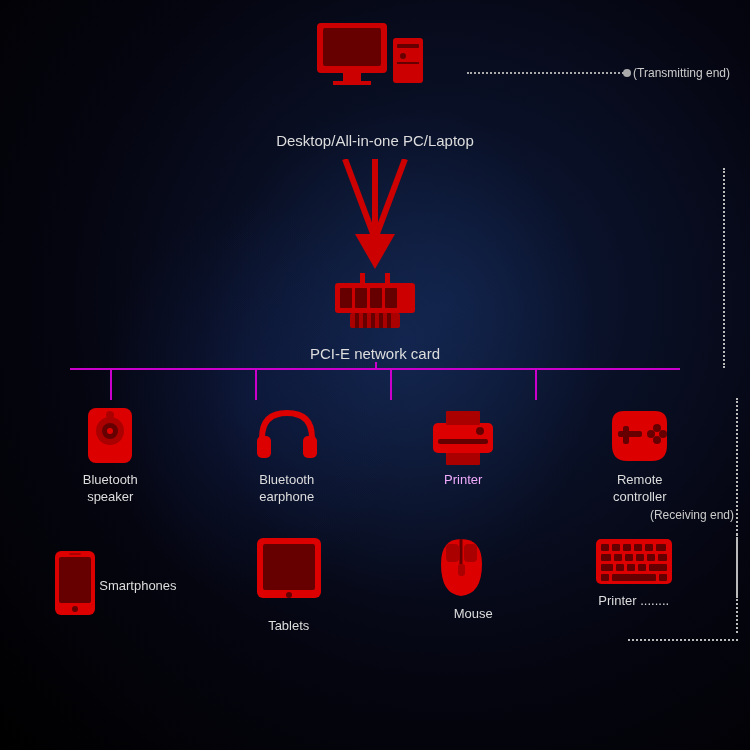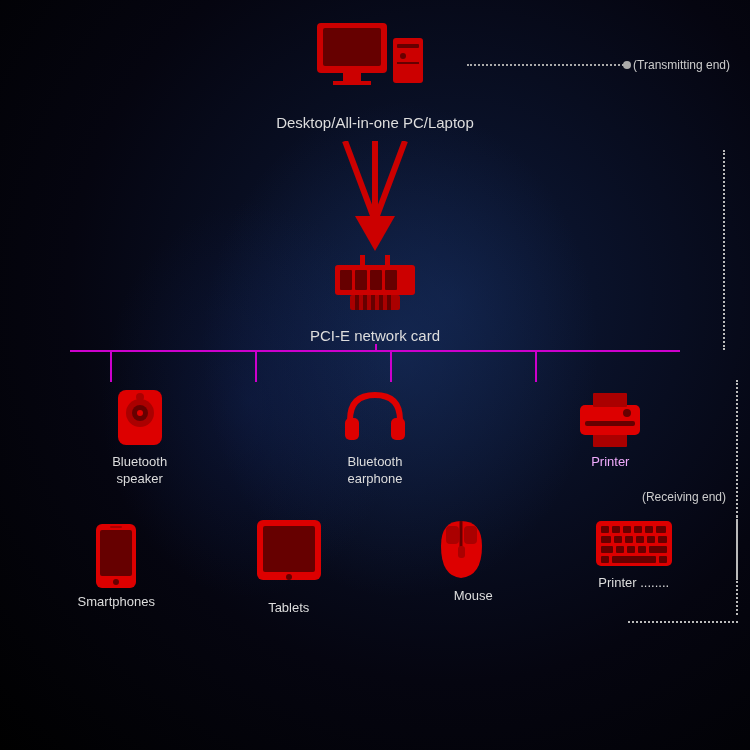--- a/index.html
+++ b/index.html
@@ -58,21 +58,21 @@
   </style>
 </head>
 <body>
 
 <div class="bg"></div>
 
 <div class="content">
 
   <div class="top-section">
 
-    <div style="position:absolute; top:48px; right:20px; display:flex; align-items:center; gap:6px;">
+    <div style="position:absolute; top:56px; right:20px; display:flex; align-items:center; gap:6px;">
       <div style="width:160px; border-top:2px dotted #aaa; position:relative;">
         <div style="position:absolute; right:-4px; top:-5px; width:8px; height:8px; border-radius:50%; background:#aaa;"></div>
       </div>
       <span style="color:#ccc; font-size:12px; white-space:nowrap;">(Transmitting end)</span>
     </div>
 
     <div style="margin-top:8px;">
       <svg width="120" height="90" viewBox="0 0 120 90">
 
         <rect x="2" y="5" width="70" height="50" rx="4" fill="#cc0000"></rect>
@@ -80,21 +80,21 @@
         <rect x="28" y="55" width="18" height="8" fill="#cc0000"></rect>
         <rect x="18" y="63" width="38" height="4" fill="#cc0000"></rect>
 
         <rect x="78" y="20" width="30" height="45" rx="3" fill="#cc0000"></rect>
         <rect x="82" y="26" width="22" height="4" rx="1" fill="#660000"></rect>
         <circle cx="88" cy="38" r="3" fill="#660000"></circle>
         <rect x="82" y="44" width="22" height="2" fill="#660000"></rect>
       </svg>
     </div>
 
-    <div style="color:#ddd; font-size:15px; margin-top:2px;">Desktop/All-in-one PC/Laptop</div>
+    <div style="color:#ddd; font-size:15px; margin-top:20px;">Desktop/All-in-one PC/Laptop</div>
   </div>
 
   <div style="margin-top:10px;">
     <svg width="100" height="120" viewBox="0 0 100 120">
 
       <line x1="20" y1="0" x2="50" y2="80" stroke="#cc0000" stroke-width="6"></line>
       <line x1="50" y1="0" x2="50" y2="80" stroke="#cc0000" stroke-width="6"></line>
       <line x1="80" y1="0" x2="50" y2="80" stroke="#cc0000" stroke-width="6"></line>
 
       <polygon points="30,75 70,75 50,110" fill="#cc0000"></polygon>
@@ -174,30 +174,46 @@
 
         <rect x="18" y="8" width="34" height="14" rx="1" fill="#aa0000"></rect>
 
         <rect x="10" y="36" width="50" height="5" rx="2" fill="#660000"></rect>
 
         <circle cx="52" cy="28" r="4" fill="#660000"></circle>
       </svg>
       <span style="color:#f0abfc; font-size:13px; text-align:center; margin-top:4px;">Printer</span>
     </div>
 
-  </div>
-
-  <div style="position:relative; width:750px; text-align:right; padding-right:24px; color:#ccc; font-size:12px; margin-top:2px;">(Receiving end)</div>
+    <div style="display:flex; flex-direction:column; align-items:center; width:130px;">
+      <svg width="75" height="65" viewBox="0 0 75 65" fill="#dd0000">
+        <path d="M10,20 Q10,8 22,8 L53,8 Q65,8 65,20 L65,42 Q65,58 50,58 L25,58 Q10,58 10,42 Z"></path>
+
+        <rect x="16" y="28" width="18" height="6" rx="2" fill="#660000"></rect>
+        <rect x="21" y="23" width="6" height="18" rx="2" fill="#660000"></rect>
+
+        <circle cx="55" cy="25" r="4" fill="#660000"></circle>
+        <circle cx="55" cy="37" r="4" fill="#660000"></circle>
+        <circle cx="49" cy="31" r="4" fill="#660000"></circle>
+        <circle cx="61" cy="31" r="4" fill="#660000"></circle>
+
+        <rect x="32" y="28" width="8" height="6" rx="2" fill="#660000"></rect>
+      </svg>
+      <span style="color:#ddd; font-size:13px; text-align:center; margin-top:4px; line-height:1.3;">Remote<br>controller</span>
+    </div>
+  </div>
+
+  <div style="position:relative; width:750px; text-align:right; padding-right:16px; color:#ccc; font-size:12px; margin-top:2px;">(Receiving end)</div>
 
   <div style="display:flex; justify-content:space-around; width:750px; padding:0 30px; margin-top:12px; position:relative;">
 
     <div style="position:absolute; right:12px; bottom:-8px; width:110px; border-bottom:2px dotted #bbb;"></div>
     <div style="position:absolute; right:12px; top:0; width:2px; height:100%; border-right:2px dotted #bbb;"></div>
 
-    <div style="display:flex; flex-direction:column; align-items:center; width:130px;justify-content:center;">
+    <div style="display:flex; flex-direction:row; align-items:center; width:130px;">
       <svg width="48" height="68" viewBox="0 0 48 68" fill="#dd0000">
         <rect x="4" y="2" width="40" height="64" rx="6"></rect>
         <rect x="8" y="8" width="32" height="46" rx="2" fill="#660000"></rect>
         <circle cx="24" cy="60" r="3" fill="#660000"></circle>
         <rect x="18" y="4" width="12" height="2" rx="1" fill="#aa0000"></rect>
       </svg>
       <span style="color:#ddd; font-size:13px; text-align:center; margin-top:4px;">Smartphones</span>
     </div>
 
     <div style="display:flex; flex-direction:column; align-items:center; width:130px;">

